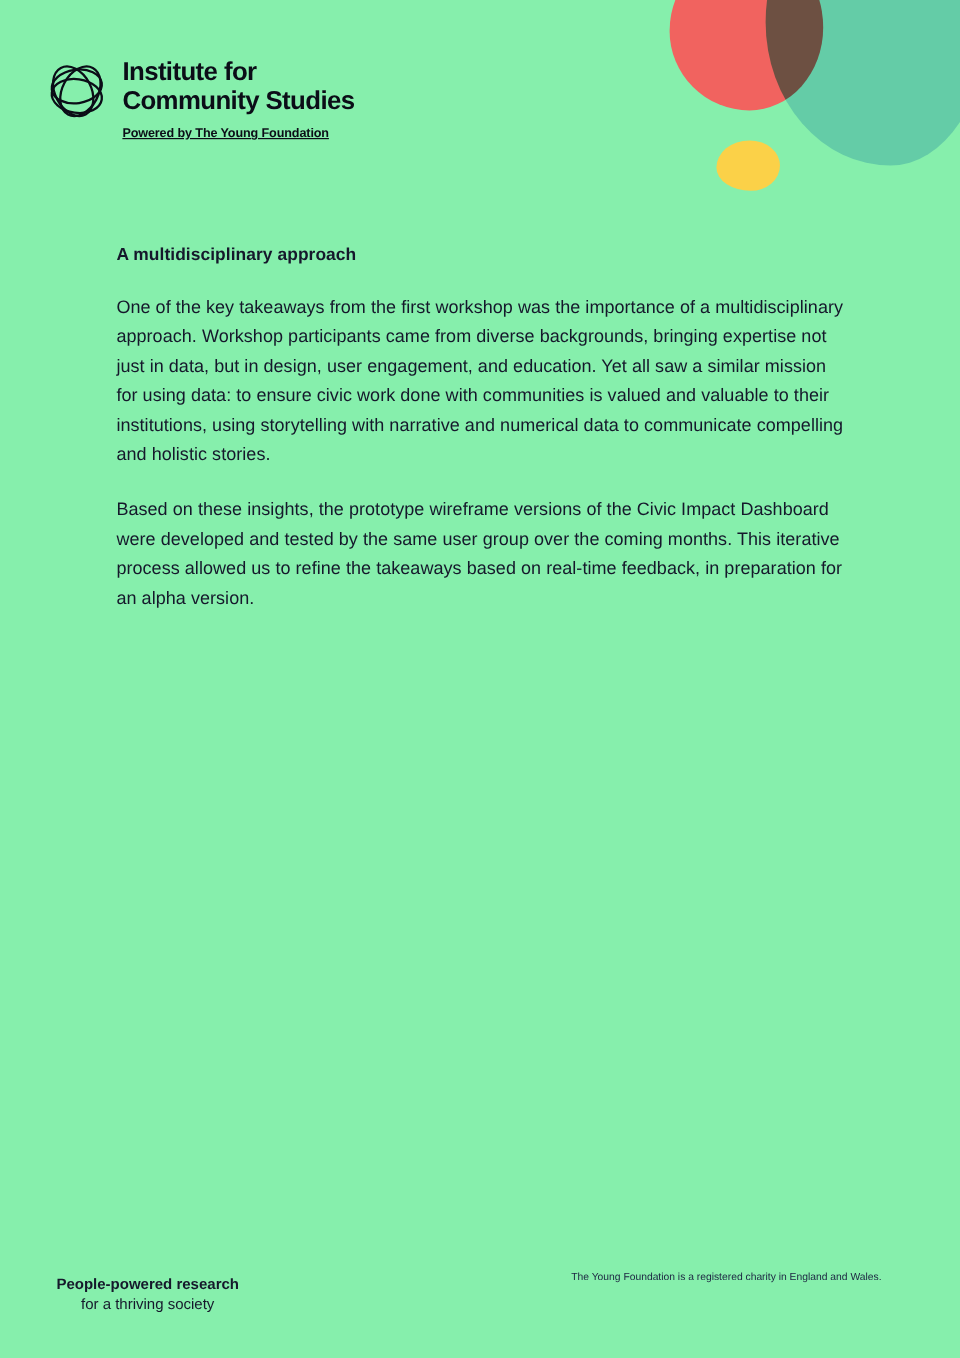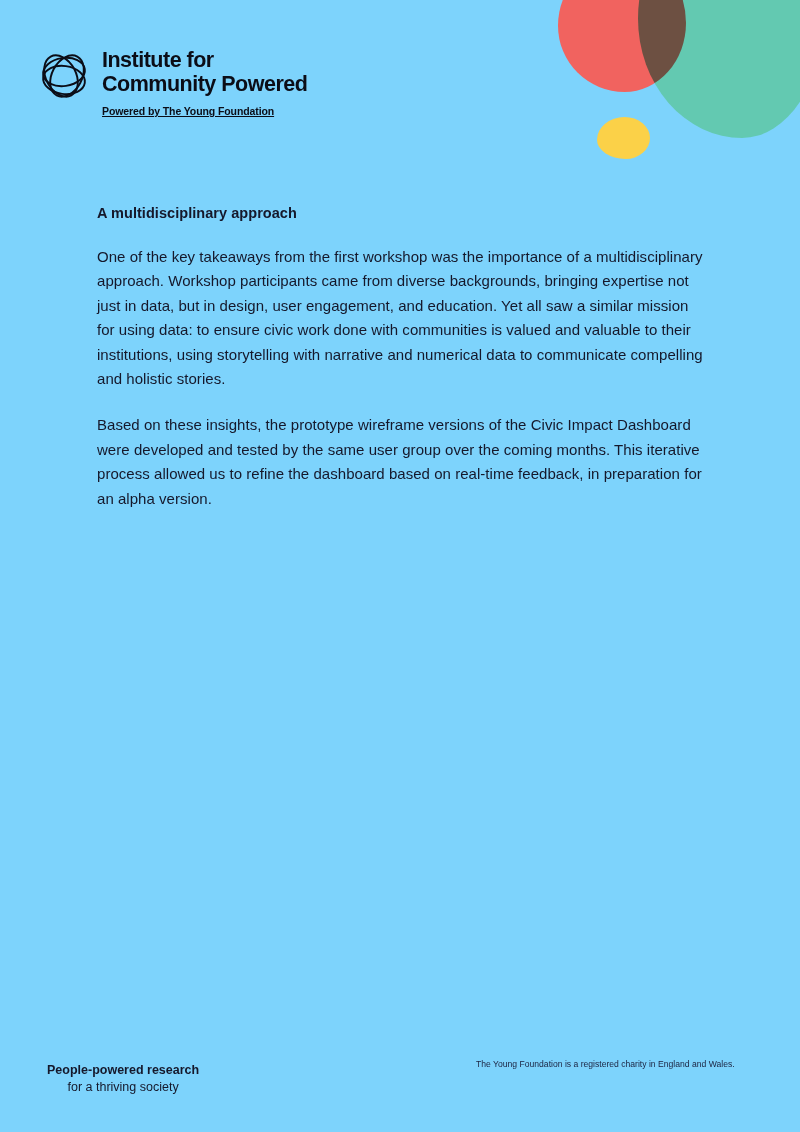--- a/index.html
+++ b/index.html
@@ -10,21 +10,21 @@
   }
   body {
     font-family: "Liberation Sans", "DejaVu Sans", sans-serif;
     -webkit-font-smoothing: antialiased;
   }
 
   .page {
     position: relative;
     width: 800px;
     height: 1132px;
-    background: #7dd3fc;
+    background: #86efac;
     overflow: hidden;
     margin: 0 auto;
   }
 
   
   .decor {
     position: absolute;
     top: 0;
     right: 0;
     width: 260px;
@@ -174,29 +174,29 @@
         <g fill="none" stroke="#0B0D17" stroke-width="1.9">
           <ellipse cx="23" cy="28" rx="15" ry="22" transform="rotate(-28 23 28)"></ellipse>
           <ellipse cx="29" cy="28" rx="15" ry="22" transform="rotate(28 29 28)"></ellipse>
           <ellipse cx="26" cy="24" rx="21" ry="14" transform="rotate(-8 26 24)"></ellipse>
           <ellipse cx="26" cy="32" rx="21" ry="14" transform="rotate(8 26 32)"></ellipse>
         </g>
       </svg>
     </div>
     <div class="brand-text">
       <div class="brand-title">Institute for</div>
-      <div class="brand-title">Community Powered</div>
+      <div class="brand-title">Community Studies</div>
       <div class="brand-sub">Powered by The Young Foundation</div>
     </div>
   </div>
 
   <div class="content">
     <h2 class="section-heading">A multidisciplinary approach</h2>
     <p class="body-para">One of the key takeaways from the first workshop was the importance of a multidisciplinary approach. Workshop participants came from diverse backgrounds, bringing expertise not just in data, but in design, user engagement, and education. Yet all saw a similar mission for using data: to ensure civic work done with communities is valued and valuable to their institutions, using storytelling with narrative and numerical data to communicate compelling and holistic stories.</p>
-    <p class="body-para">Based on these insights, the prototype wireframe versions of the Civic Impact Dashboard were developed and tested by the same user group over the coming months. This iterative process allowed us to refine the dashboard based on real-time feedback, in preparation for an alpha version.</p>
+    <p class="body-para">Based on these insights, the prototype wireframe versions of the Civic Impact Dashboard were developed and tested by the same user group over the coming months. This iterative process allowed us to refine the takeaways based on real-time feedback, in preparation for an alpha version.</p>
   </div>
 
   <div class="footer">
     <div class="footer-tagline">
       <span class="line-strong">People-powered research</span>
       <span class="line-light">for a thriving society</span>
     </div>
     <div class="footer-legal">
       <span>The Young Foundation is a registered charity in England and Wales.</span>
     </div>

